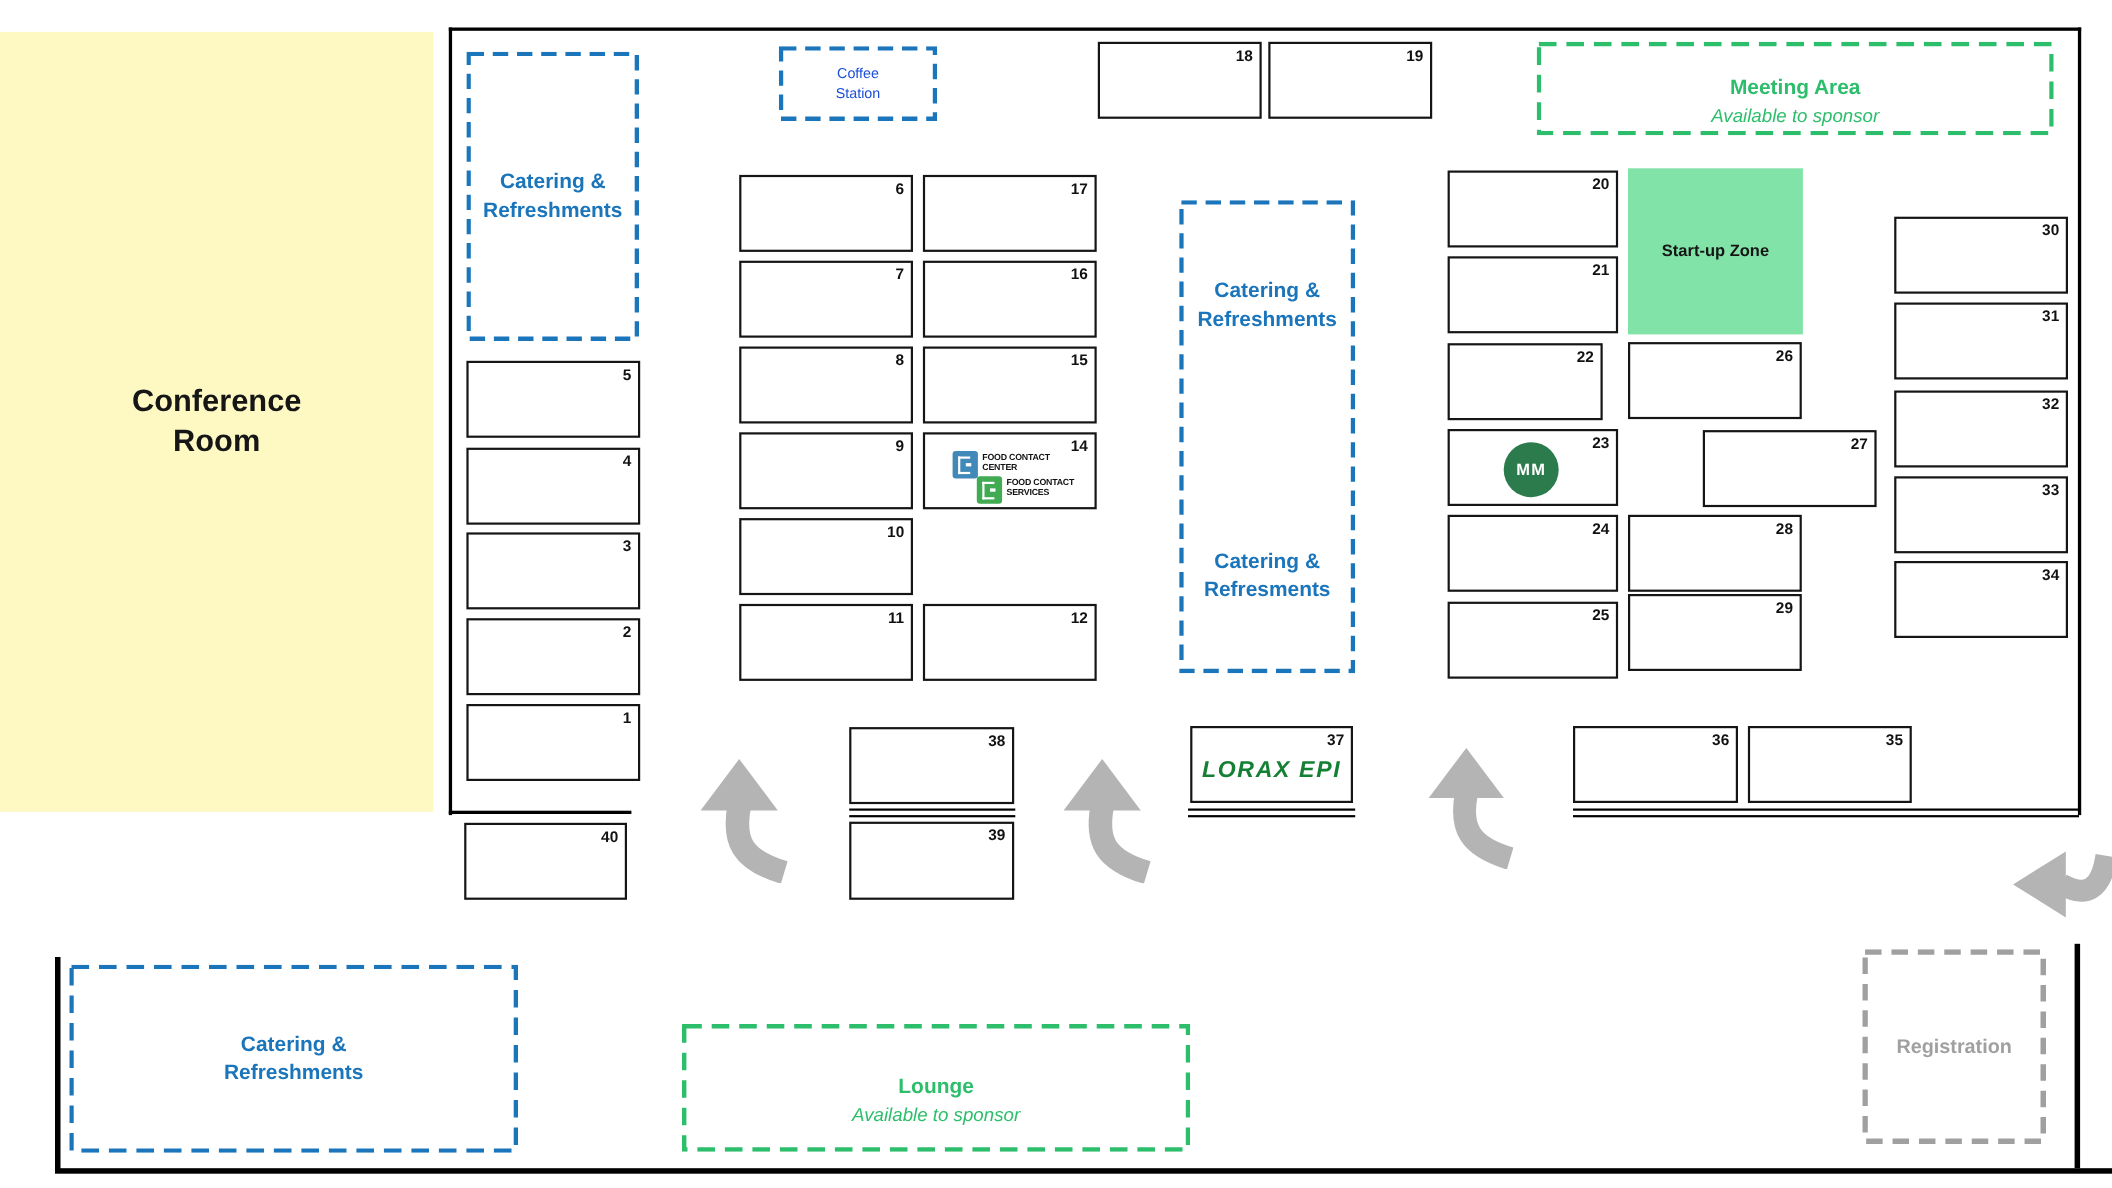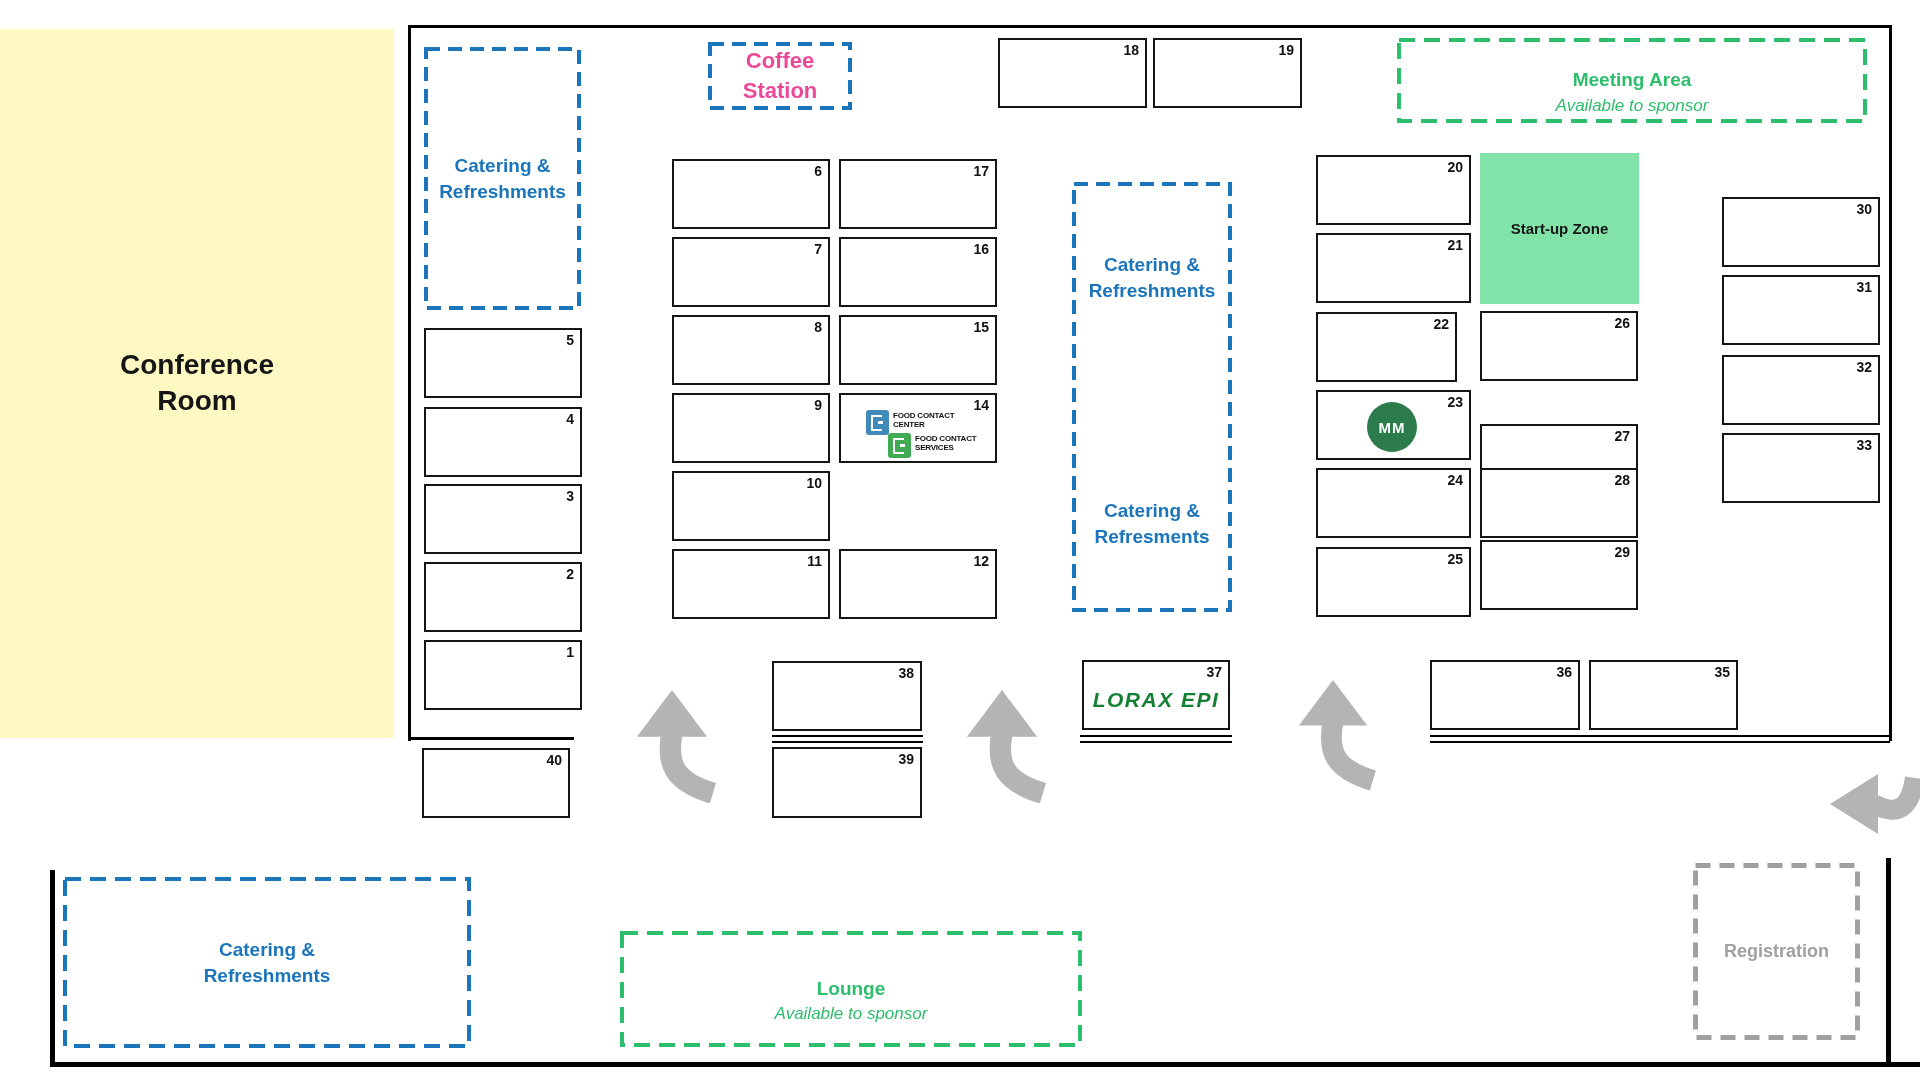--- a/index.html
+++ b/index.html
@@ -15,21 +15,21 @@
   .dbl{position:absolute;height:8px;box-sizing:border-box;border-top:2.5px solid #000;border-bottom:2.5px solid #000;background:transparent;}
   
   .booth{position:absolute;background:#fff;border:2.5px solid #151515;box-sizing:border-box;}
   .booth .num{position:absolute;top:2px;right:6px;font-size:14px;font-weight:bold;color:#111;}
   
   .zone{position:absolute;}
   .zone svg.frame{position:absolute;left:0;top:0;width:100%;height:100%;}
   .zone .center{position:absolute;left:0;top:0;width:100%;height:100%;display:flex;
                 flex-direction:column;align-items:center;justify-content:center;text-align:center;}
   .blue-t{color:#1b75bb;font-weight:bold;font-size:19px;line-height:1.35;}
-  .blue-s{color:#ec4899;font-weight:bold;font-size:22px;line-height:1.35;}
+  .blue-s{color:#1d4ed8;font-weight:normal;font-size:13px;line-height:1.35;}
   .green-t{color:#2dbe6c;font-weight:bold;font-size:19px;line-height:1.4;margin-top:24px;}
   .green-i{color:#2dbe6c;font-style:italic;font-size:17px;line-height:1.4;}
   .gray-t{color:#a0a0a0;font-weight:bold;font-size:18px;}
   .midlbl{position:absolute;left:0;width:100%;text-align:center;}
   
   .startup{position:absolute;left:1480px;top:153px;width:159px;height:151px;background:#82e3a8;
            display:flex;align-items:center;justify-content:center;
            font-size:15px;font-weight:bold;color:#151515;}
   
   .mm{position:absolute;left:49px;top:10px;width:50px;height:50px;border-radius:50%;
@@ -240,41 +240,44 @@
   <div class="booth" style="left:1316px;top:468px;width:155px;height:70px;">
       <span class="num">24</span>
     </div>
   <div class="booth" style="left:1316px;top:547px;width:155px;height:70px;">
       <span class="num">25</span>
     </div>
 
   <div class="booth" style="left:1480px;top:311px;width:158px;height:70px;">
       <span class="num">26</span>
     </div>
-  <div class="booth" style="left:1480px;top:391px;width:158px;height:70px;margin-top:33px;">
+  <div class="booth" style="left:1548px;top:391px;width:158px;height:70px;">
       <span class="num">27</span>
     </div>
   <div class="booth" style="left:1480px;top:468px;width:158px;height:70px;">
       <span class="num">28</span>
     </div>
   <div class="booth" style="left:1480px;top:540px;width:158px;height:70px;">
       <span class="num">29</span>
     </div>
 
   <div class="booth" style="left:1722px;top:197px;width:158px;height:70px;">
       <span class="num">30</span>
     </div>
   <div class="booth" style="left:1722px;top:275px;width:158px;height:70px;">
       <span class="num">31</span>
     </div>
   <div class="booth" style="left:1722px;top:355px;width:158px;height:70px;">
       <span class="num">32</span>
     </div>
   <div class="booth" style="left:1722px;top:433px;width:158px;height:70px;">
       <span class="num">33</span>
+    </div>
+  <div class="booth" style="left:1722px;top:510px;width:158px;height:70px;">
+      <span class="num">34</span>
     </div>
 
   <div class="booth" style="left:772px;top:661px;width:150px;height:70px;">
       <span class="num">38</span>
     </div>
   <div class="booth" style="left:772px;top:747px;width:150px;height:71px;">
       <span class="num">39</span>
     </div>
   <div class="booth" style="left:1082px;top:660px;width:148px;height:70px;">
     <span class="num">37</span>

